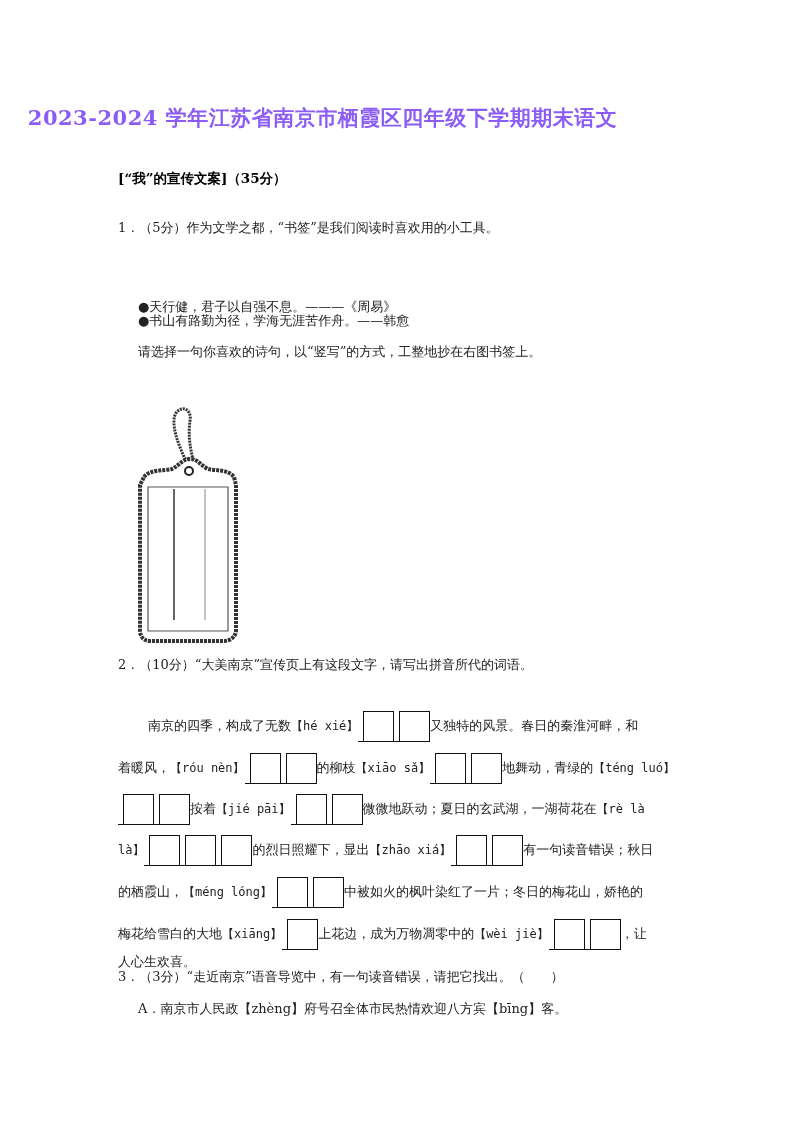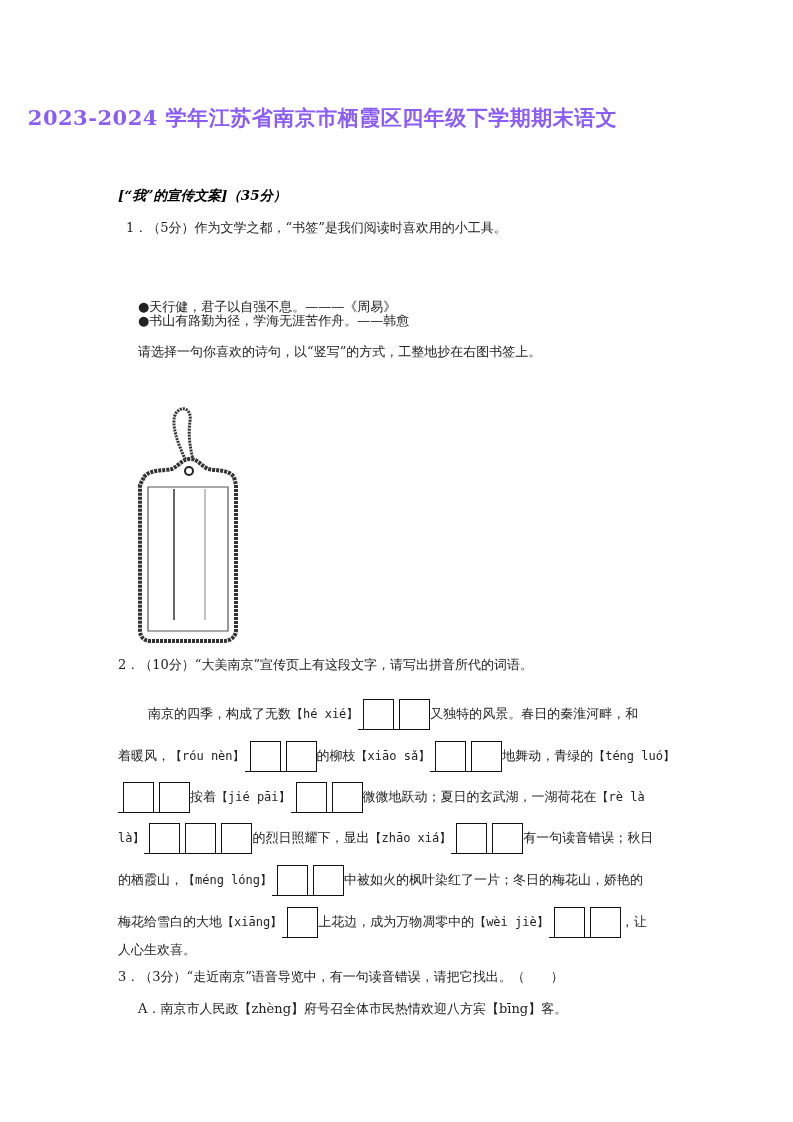--- a/index.html
+++ b/index.html
@@ -7,37 +7,37 @@
          font-family: "DejaVu Serif", "Liberation Serif", serif; color: #111; }
   .page { position: absolute; left: 0; top: 0; width: 793px; height: 1122px; }
   .title { position: absolute; left: 0; width: 645px; text-align: center;
            font-weight: bold; font-size: 21px; letter-spacing: 0.5px; color: #8b5cf6; }
   .t1 { top: 104px; }
   .t2 { top: 148px; }
   .line { position: absolute; left: 118px; font-size: 13px; white-space: nowrap; color: #222; }
   .section { font-weight: bold; font-size: 13.5px; color: #000; }
   .ind { left: 138px; }
   .para { position: absolute; left: 118px; width: 560px; font-size: 13px; color: #222; }
-  .pl { position: absolute; white-space: nowrap; height: 20px; line-height: 20px; }
+  .pl { position: absolute; white-space: nowrap; height: 20px; line-height: 20px; margin-top: 12px; }
   .box { display: inline-block; width: 31px; height: 31px; border: 1px solid #111;
          vertical-align: bottom; margin-left: 5px; position: relative; box-sizing: border-box; }
   .box::before { content: ""; position: absolute; left: -6px; bottom: -1px; width: 5px; height: 2px;
                  border-bottom: 1px solid #111; }
   .py { font-family: "DejaVu Sans Mono", "Liberation Mono", monospace; font-size: 12px; }
   .bookmark { position: absolute; left: 130px; top: 405px; width: 120px; height: 240px; }
 </style>
 </head>
 <body>
 
 <div class="page">
   <div class="title t1">2023-2024 学年江苏省南京市栖霞区四年级下学期期末语文</div>
 
-  <div class="line section" style="top:187px;font-style:italic;">[“我”的宣传文案]（35分）</div>
+  <div class="line section" style="top:170px;">[“我”的宣传文案]（35分）</div>
 
-  <div class="line" style="top:219px;margin-left:8px;">1．（5分）作为文学之都，“书签”是我们阅读时喜欢用的小工具。</div>
+  <div class="line" style="top:219px;">1．（5分）作为文学之都，“书签”是我们阅读时喜欢用的小工具。</div>
   <div class="line ind" style="top:250px;margin-top:48px;">●天行健，君子以自强不息。———《周易》</div>
   <div class="line ind" style="top:312px;">●书山有路勤为径，学海无涯苦作舟。——韩愈</div>
   <div class="line ind" style="top:343px;">请选择一句你喜欢的诗句，以“竖写”的方式，工整地抄在右图书签上。</div>
 
   <svg class="bookmark" viewBox="0 0 120 240">
     <path d="M58 60 C48 40 40 18 46 8 C52 0 62 4 60 16 C58 30 60 44 64 58" fill="none" stroke="#333" stroke-width="3" stroke-dasharray="2 1"></path>
     <path d="M14 72 C20 64 34 66 42 64 C50 60 52 54 60 54 C68 54 70 60 78 64 C86 66 98 64 104 72 L106 80 L106 225 C106 232 100 236 94 236 L20 236 C14 236 10 232 10 225 L10 80 Z" fill="#fff" stroke="#333" stroke-width="4" stroke-dasharray="3 1"></path>
     <path d="M18 82 L98 82 L98 226 L18 226 Z" fill="none" stroke="#555" stroke-width="1.2" rx="6"></path>
     <circle cx="59" cy="66" r="4" fill="none" stroke="#222" stroke-width="2"></circle>
     <line x1="44" y1="84" x2="44" y2="215" stroke="#333" stroke-width="1.5"></line>

